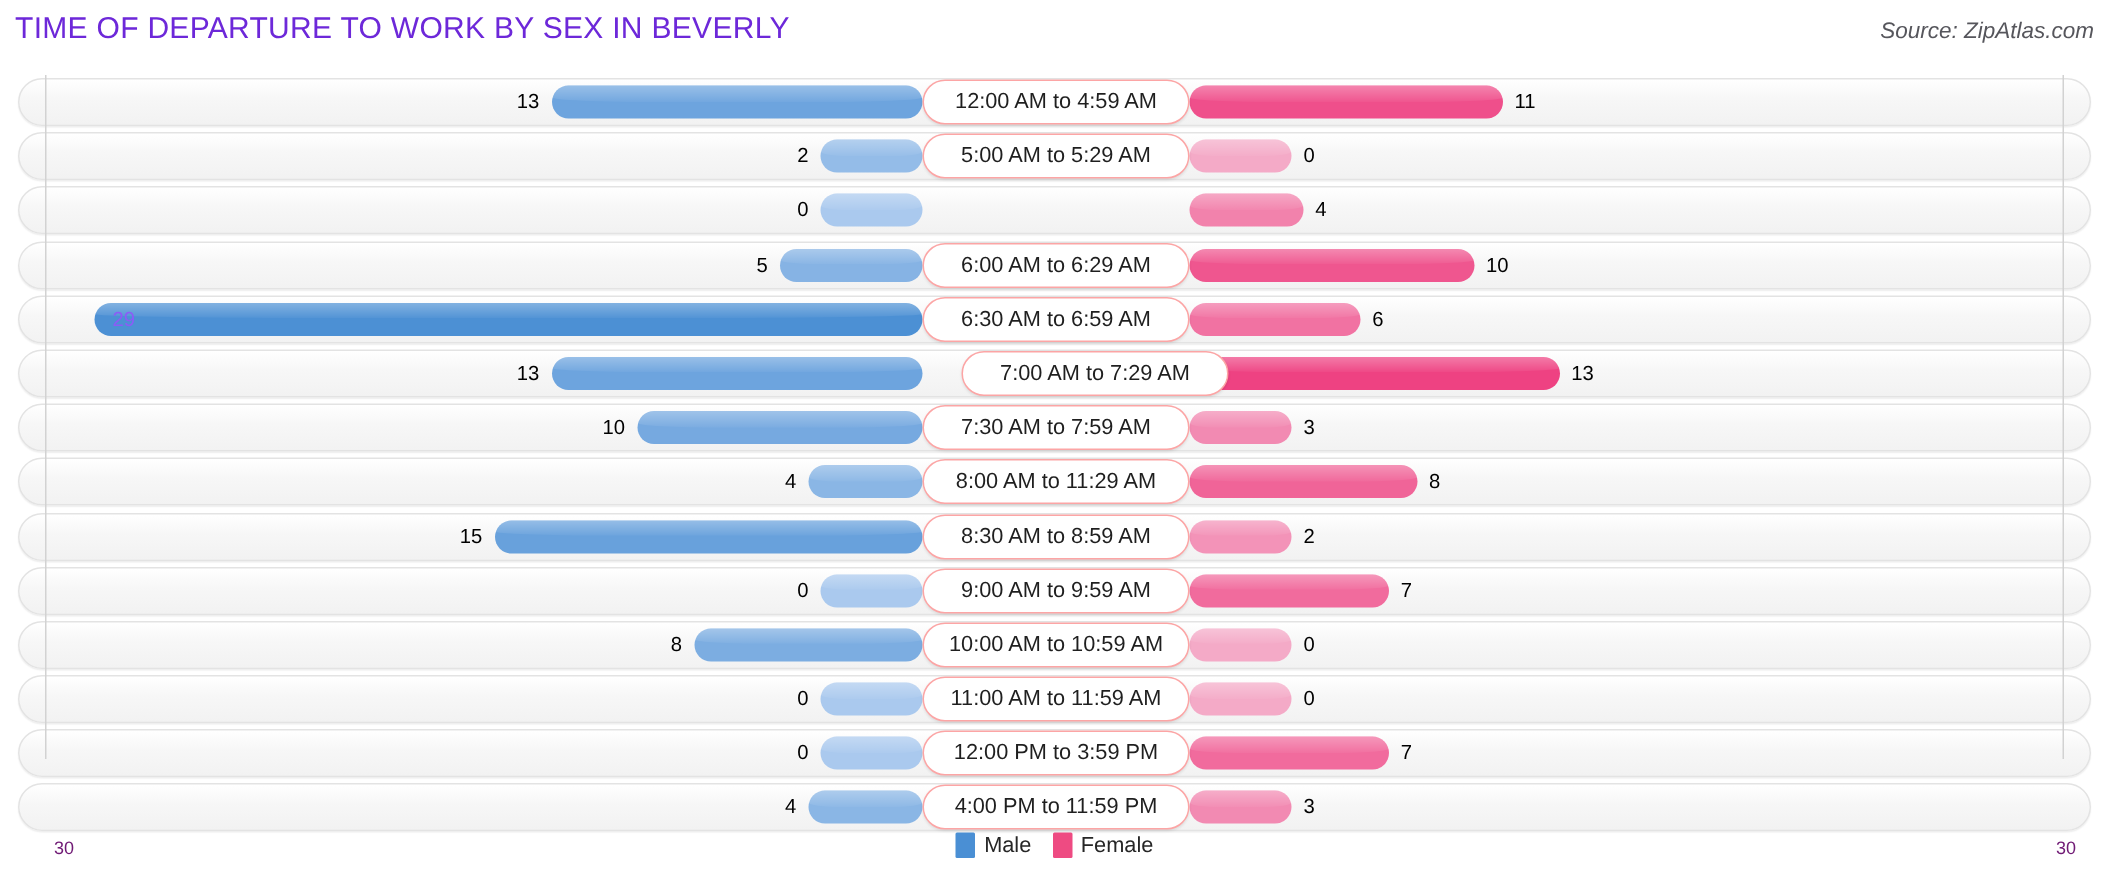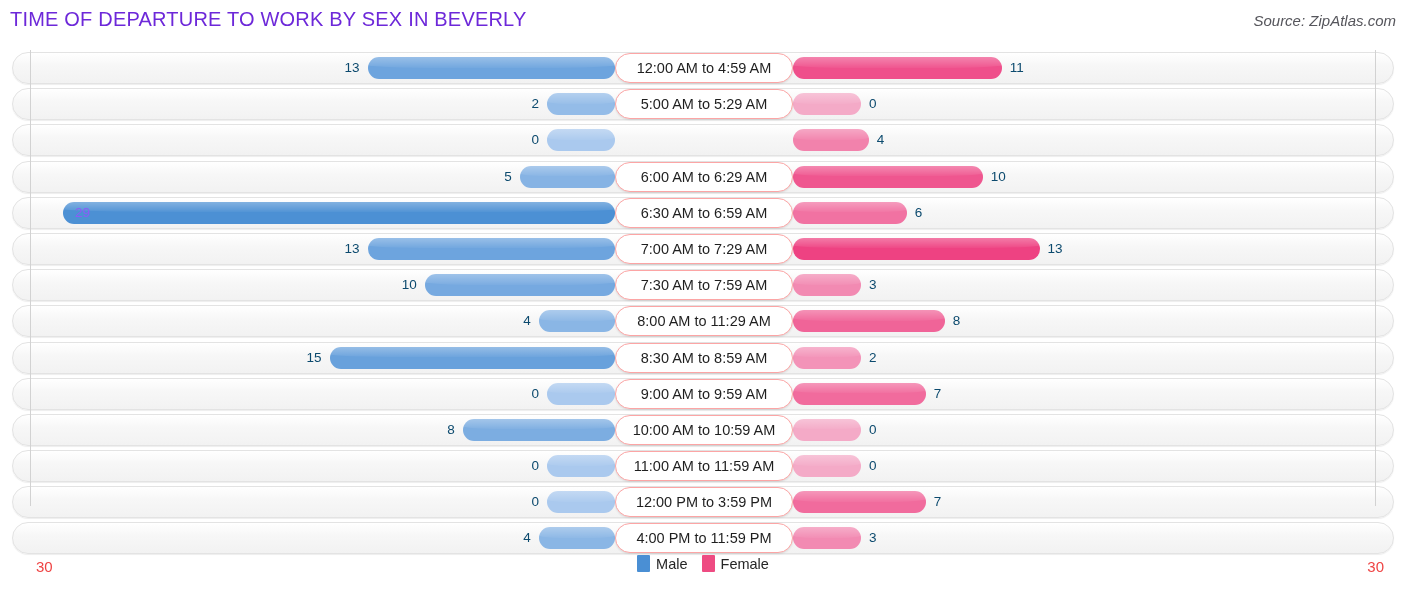--- a/index.html
+++ b/index.html
@@ -89,21 +89,21 @@
     border-radius: 11px 11px 40% 40%;
     background: linear-gradient(to bottom, rgba(255,255,255,.30), rgba(255,255,255,.04));
     pointer-events: none;
   }
 
   
   .val {
     position: absolute;
     top: 8px;
     font-size: 13.5px;
-    color: #0c4a6e;
+    color: #000000;
     line-height: 20px;
     z-index: 5;
     white-space: nowrap;
   }
   .val.male   { text-align: right; }
   .val.female { text-align: left; }
   .val.inside {
     color: #8b5cf6;
   }
 
@@ -121,22 +121,22 @@
     text-align: center;
     z-index: 6;
     box-shadow: 0 1px 2px rgba(0,0,0,.10);
     white-space: nowrap;
   }
 
   
   .axis-tick {
     position: absolute;
     top: 508px;
-    font-size: 15px;
-    color: #ef4444;
+    font-size: 12px;
+    color: #701a75;
   }
   .axis-tick.left  { left: 36px; }
   .axis-tick.right { right: 22px; }
 
   .legend {
     position: absolute;
     top: 505px;
     left: 0; width: 1406px;
     display: flex;
     justify-content: center;
@@ -232,21 +232,21 @@
         <div class="row">
           <div class="track"></div>
           <div class="bar male" style="left:367.56666666666666px; width:247.43333333333334px; background:rgb(109,164,222);">
             <span class="bar-shine"></span>
           </div>
           <div class="bar female" style="left:793px; width:246.56666666666666px; background:rgb(238,66,130);">
             <span class="bar-shine"></span>
           </div>
           <div class="val male" style="left:303.56666666666666px; width:56px;">13</div>
           <div class="val female" style="left:1047.5666666666666px;">13</div>
-          <div class="cat" style="left:615px; width:178px;">7:00 AM to 7:29 AM</div>
+          <div class="cat" style="left:641px; width:178px;">7:00 AM to 7:29 AM</div>
         </div>
         <div class="row">
           <div class="track"></div>
           <div class="bar male" style="left:424.6666666666667px; width:190.33333333333331px; background:rgb(118,169,224);">
             <span class="bar-shine"></span>
           </div>
           <div class="bar female" style="left:793px; width:68px; background:rgb(242,138,178);">
             <span class="bar-shine"></span>
           </div>
           <div class="val male" style="left:360.6666666666667px; width:56px;">10</div>

